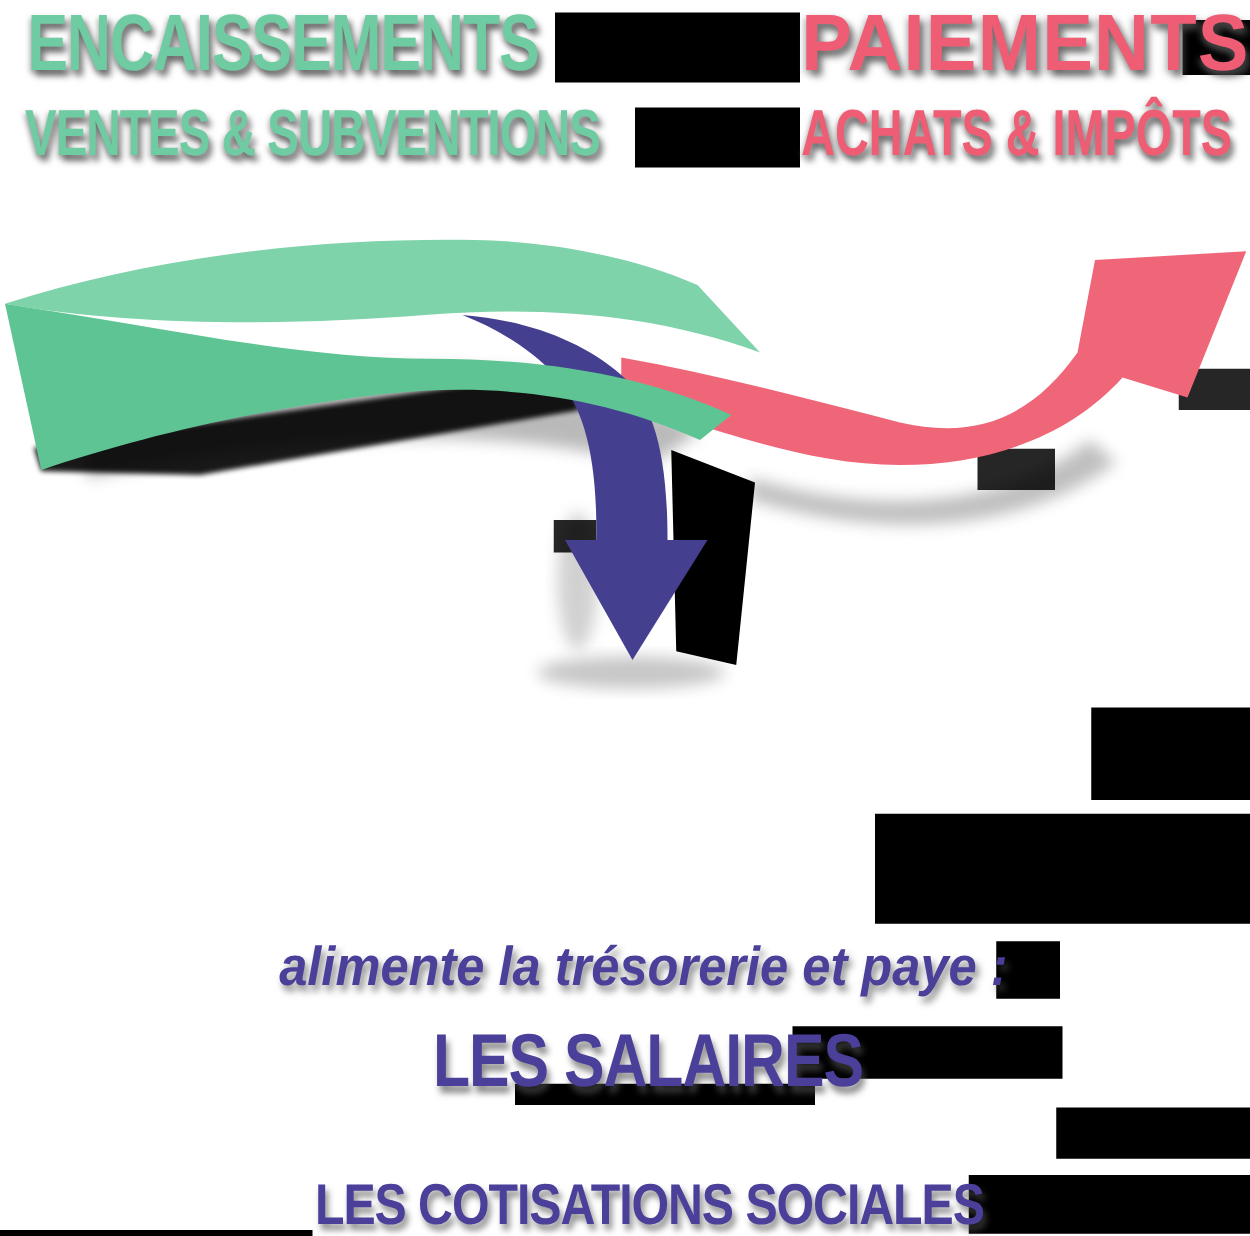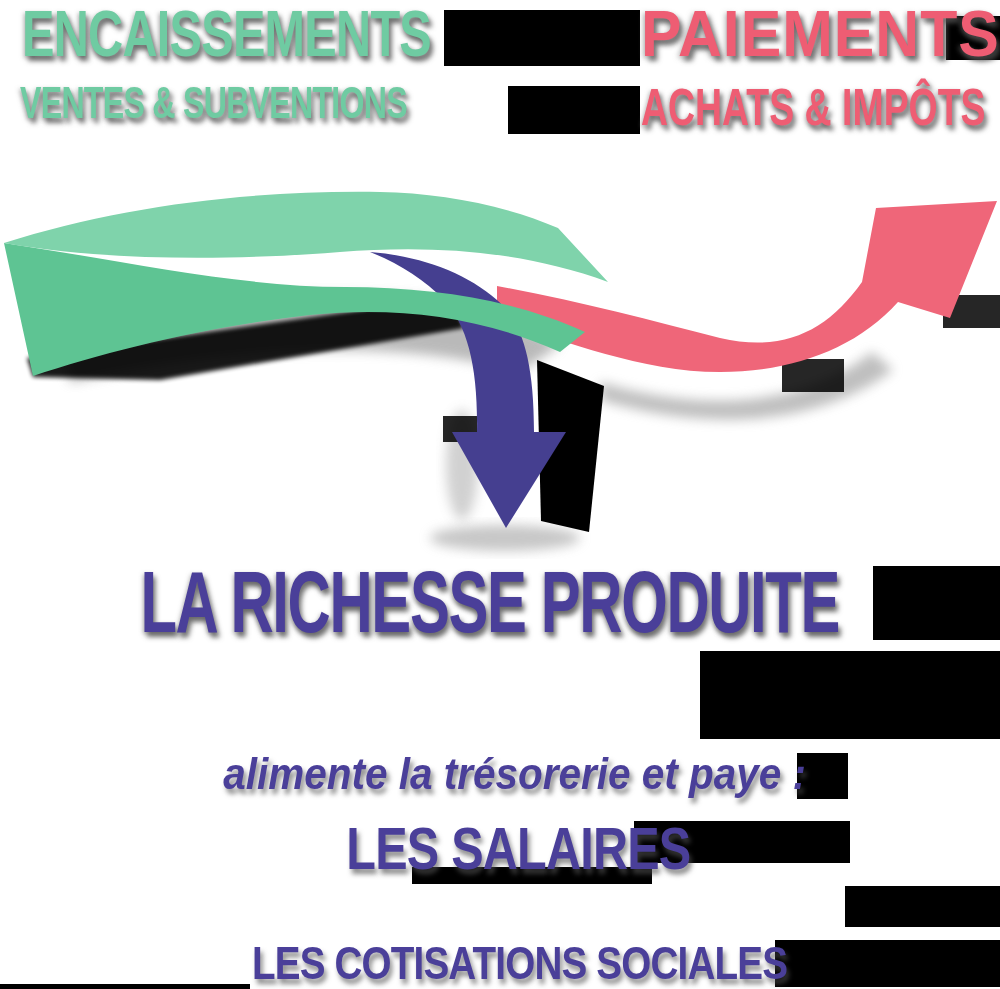--- a/index.html
+++ b/index.html
@@ -79,34 +79,31 @@
              C120,206 250,190 380,192
              C440,193 505,205 558,228
              L608,282
              C520,250 430,245 340,252
              C240,260 110,262 4,243 Z"></path>
   </svg>
 
   <div class="t green halo left-anchor" style="left:22px;top:2px;font-size:64px;">
     <span style="transform:scaleX(.76);letter-spacing:-1px;">ENCAISSEMENTS</span>
   </div>
-  <div class="t green halo left-anchor" style="left:20px;top:81px;font-size:44px;">
+  <div class="t green halo left-anchor" style="left:20px;top:81px;font-size:52px;">
     <span style="transform:scaleX(.73);letter-spacing:-1px;">VENTES &amp; SUBVENTIONS</span>
   </div>
 
   <div class="t pink halo left-anchor" style="left:641px;top:2px;font-size:64px;">
     <span style="transform:scaleX(.95);letter-spacing:1px;">PAIEMENTS</span>
   </div>
   <div class="t pink halo left-anchor" style="left:641px;top:81px;font-size:52px;">
     <span style="transform:scaleX(.72);letter-spacing:0;">ACHATS &amp; IMPÔTS</span>
   </div>
 
-  <div class="t purple halo centered" style="top:558px;font-size:88px;">
-    <span style="transform:translateX(-24px) scaleX(.68);letter-spacing:-2px;">LA RICHESSE PRODUITE</span>
-  </div>
   <div class="t purple halo-soft centered script" style="top:752px;font-size:44px;">
     <span style="transform:translateX(-8px) scaleX(.92);">alimente la trésorerie et paye :</span>
   </div>
 
   <div class="t purple halo-soft centered" style="top:819px;font-size:60px;">
     <span style="transform:translateX(-5px) scaleX(.81);letter-spacing:-1px;">LES SALAIRES</span>
   </div>
   <div class="t purple halo-soft centered" style="top:940px;font-size:46px;">
     <span style="transform:translateX(-3px) scaleX(.84);letter-spacing:-1px;">LES COTISATIONS SOCIALES</span>
   </div>

